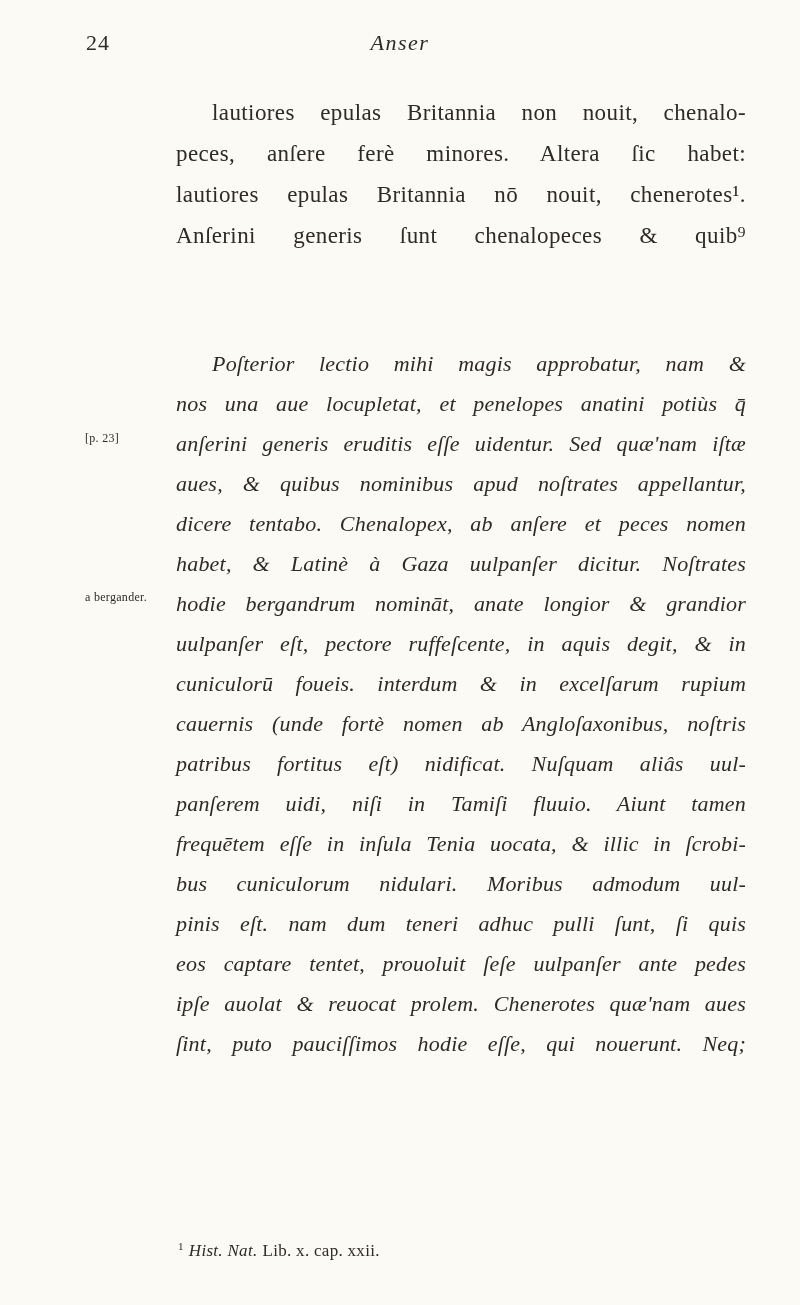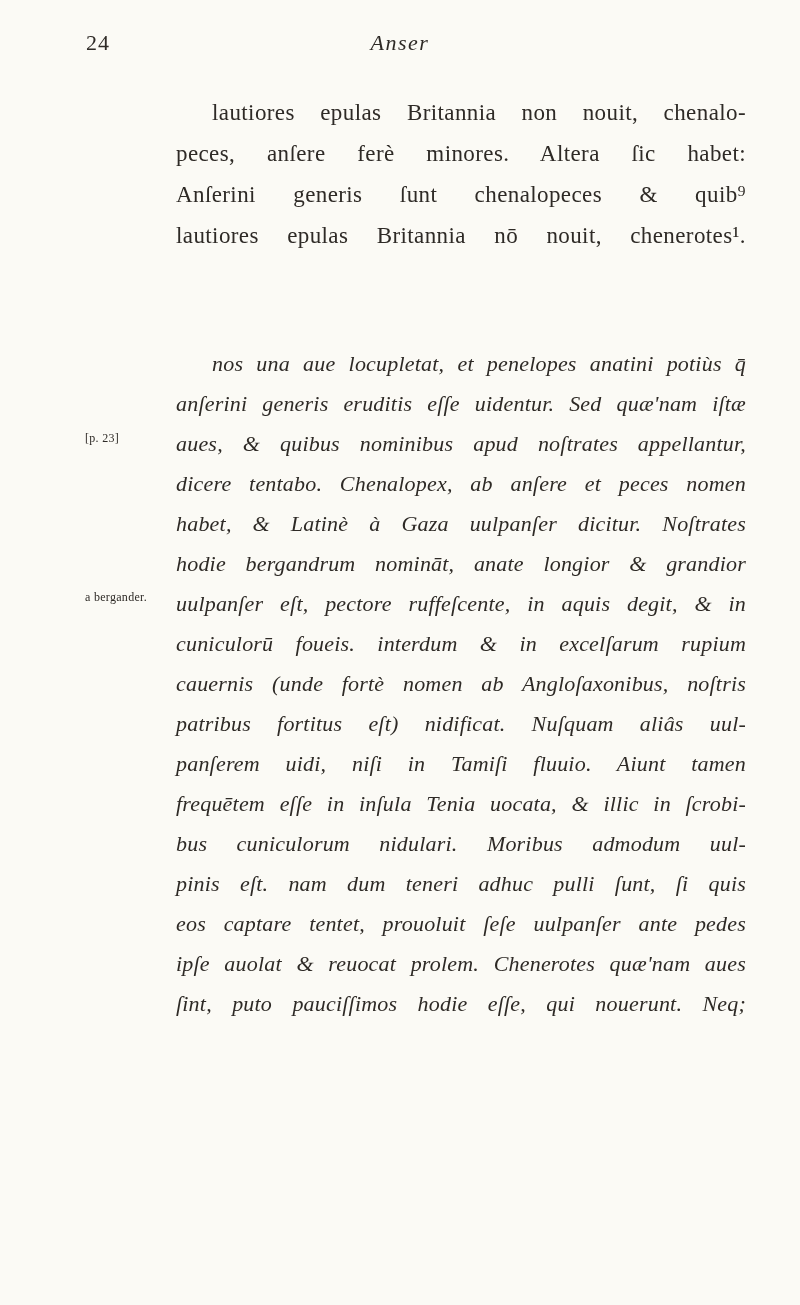--- a/index.html
+++ b/index.html
@@ -96,39 +96,43 @@
   </div>
 
   <div class="margin-note note-p23">[p. 23]</div>
 
   <div class="margin-note note-berg">a bergander.</div>
 
   <div class="para para1">
 
       <div class="line">lautiores epulas Britannia non nouit, chenalo-</div>
       <div class="line">peces, anſere ferè minores. Altera ſic habet:</div>
+      <div class="line">lautiores epulas Britannia nō nouit, chenerotes¹.</div>
       <div class="line">Anſerini generis ſunt chenalopeces &amp; quib⁹</div>
-      <div class="line">lautiores epulas Britannia nō nouit, chenerotes¹.</div>
     </div>
 
   <div class="para para2">
 
+  <div class="line">Poſterior lectio mihi magis approbatur, nam &amp;</div>
       <div class="line">nos una aue locupletat, et penelopes anatini potiùs q̄</div>
       <div class="line">anſerini generis eruditis eſſe uidentur. Sed quæ'nam iſtæ</div>
       <div class="line">aues, &amp; quibus nominibus apud noſtrates appellantur,</div>
       <div class="line">dicere tentabo. Chenalopex, ab anſere et peces nomen</div>
       <div class="line">habet, &amp; Latinè à Gaza uulpanſer dicitur. Noſtrates</div>
       <div class="line">hodie bergandrum nomināt, anate longior &amp; grandior</div>
       <div class="line">uulpanſer eſt, pectore ruffeſcente, in aquis degit, &amp; in</div>
       <div class="line">cuniculorū foueis. interdum &amp; in excelſarum rupium</div>
       <div class="line">cauernis (unde fortè nomen ab Angloſaxonibus, noſtris</div>
       <div class="line">patribus fortitus eſt) nidificat. Nuſquam aliâs uul-</div>
       <div class="line">panſerem uidi, niſi in Tamiſi fluuio. Aiunt tamen</div>
       <div class="line">frequētem eſſe in inſula Tenia uocata, &amp; illic in ſcrobi-</div>
       <div class="line">bus cuniculorum nidulari. Moribus admodum uul-</div>
       <div class="line">pinis eſt. nam dum teneri adhuc pulli ſunt, ſi quis</div>
       <div class="line">eos captare tentet, prouoluit ſeſe uulpanſer ante pedes</div>
       <div class="line">ipſe auolat &amp; reuocat prolem. Chenerotes quæ'nam aues</div>
       <div class="line">ſint, puto pauciſſimos hodie eſſe, qui nouerunt. Neq;</div>
     </div>
 
+  <div class="footnote">
+    <span class="fn-marker">1</span><span class="fn-source">Hist. Nat.</span><span class="fn-citation">Lib. x. cap. xxii.</span>
+  </div>
 
 </div>
 
 </body></html>

